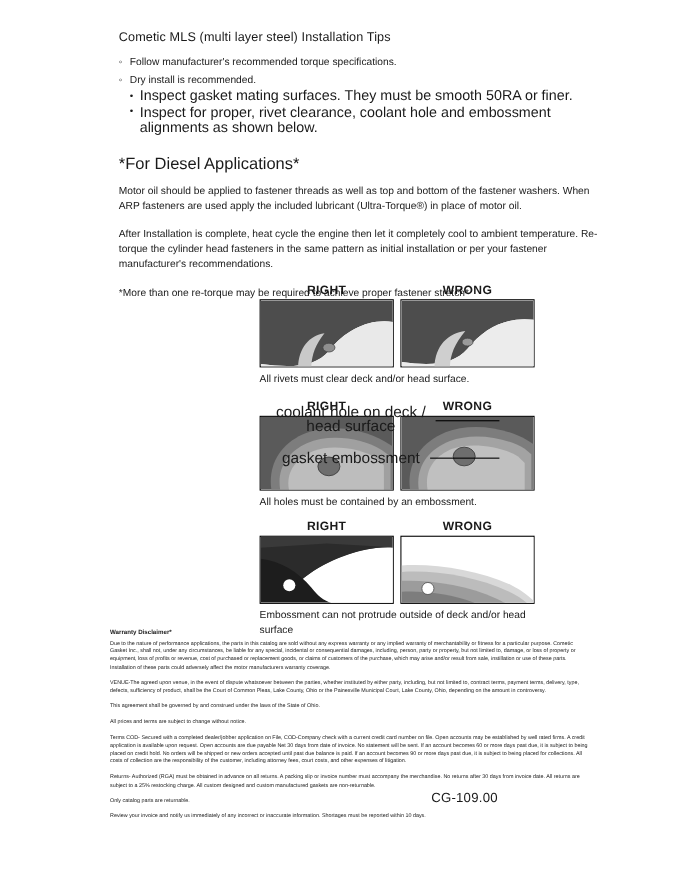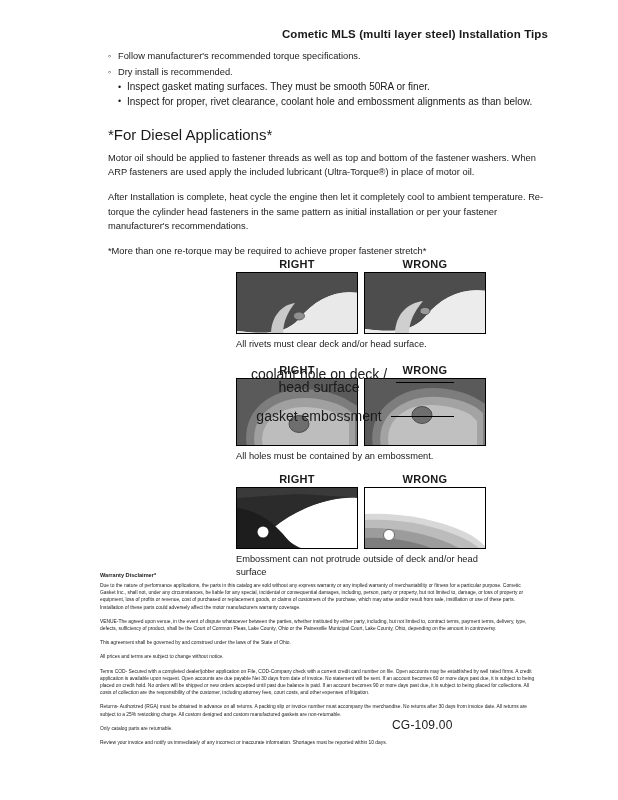--- a/index.html
+++ b/index.html
@@ -23,24 +23,23 @@
     box-sizing: border-box;
   }
   .content {
     position: absolute;
     left: 108px;
     top: 28px;
     width: 440px;
   }
   h1.title {
     font-size: 11.5px;
-    font-weight: bold;
+    font-weight: normal;
     margin: 0 0 9px 0;
     letter-spacing: 0.1px;
-    text-align: right;
   }
   ul.bullets {
     list-style: none;
     margin: 0;
     padding: 0;
   }
   ul.bullets > li {
     font-size: 9.3px;
     line-height: 14.5px;
     position: relative;
@@ -53,21 +52,21 @@
     left: 0;
     top: 0;
     font-size: 9px;
   }
   ul.sub {
     list-style: none;
     margin: 0;
     padding: 0 0 0 10px;
   }
   ul.sub > li {
-    font-size: 10px;
+    font-size: 13px;
     line-height: 14.5px;
     position: relative;
     padding-left: 9px;
   }
   ul.sub > li::before {
     content: "\2022";
     position: absolute;
     left: 0;
     top: -0.5px;
     font-size: 9px;
@@ -182,21 +181,21 @@
 
   <div class="content">
     <h1 class="title">Cometic MLS (multi layer steel) Installation Tips</h1>
 
     <ul class="bullets">
       <li>Follow manufacturer's recommended torque specifications.</li>
       <li>Dry install is recommended.</li>
     </ul>
     <ul class="sub">
       <li>Inspect gasket mating surfaces.  They must be smooth 50RA or finer.</li>
-      <li>Inspect for proper, rivet clearance, coolant hole and embossment alignments as than below.</li>
+      <li>Inspect for proper, rivet clearance, coolant hole and embossment alignments as shown below.</li>
     </ul>
 
     <h2 class="subtitle">*For Diesel Applications*</h2>
     <p class="para">Motor oil should be applied to fastener threads as well as top and bottom of the fastener washers. When ARP fasteners are used apply the included lubricant (Ultra-Torque®) in place of motor oil.</p>
     <p class="para">After Installation is complete, heat cycle the engine then let it completely cool to ambient temperature. Re-torque the cylinder head fasteners in the same pattern as initial installation or per your fastener manufacturer's recommendations.</p>
     <p class="para last">*More than one re-torque may be required to achieve proper fastener stretch*</p>
   </div>
 
   <div class="figures">
 

